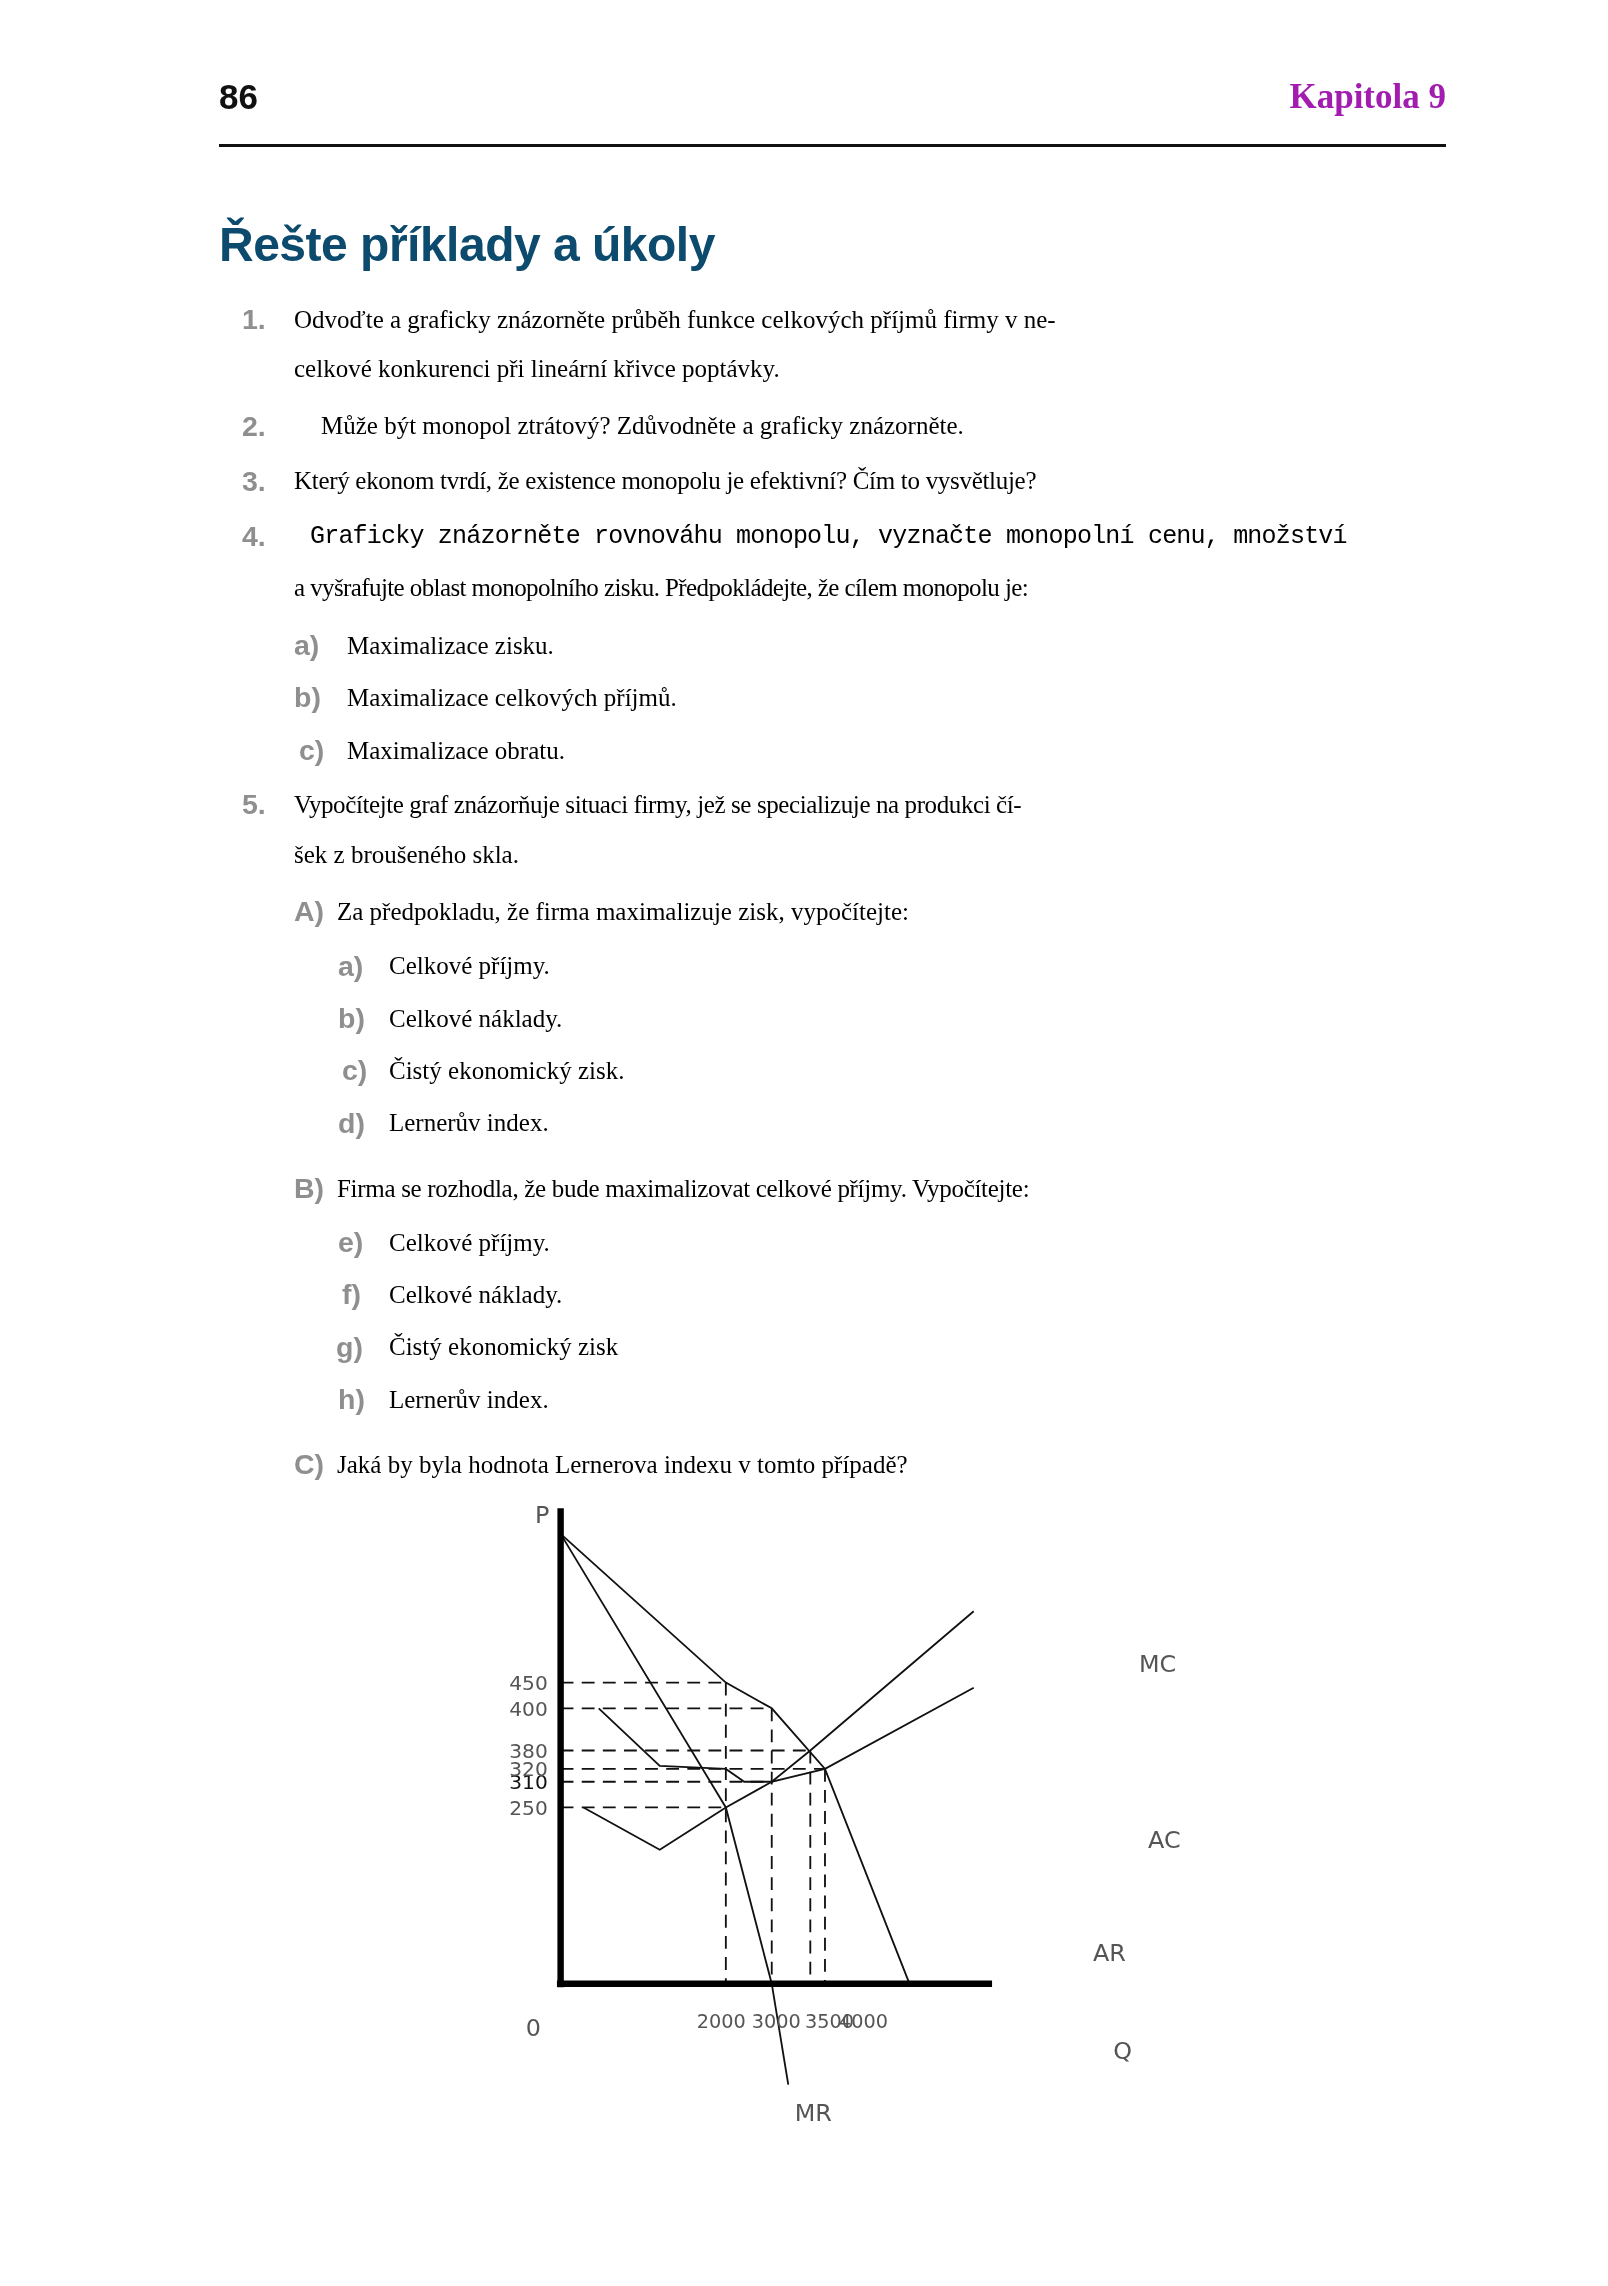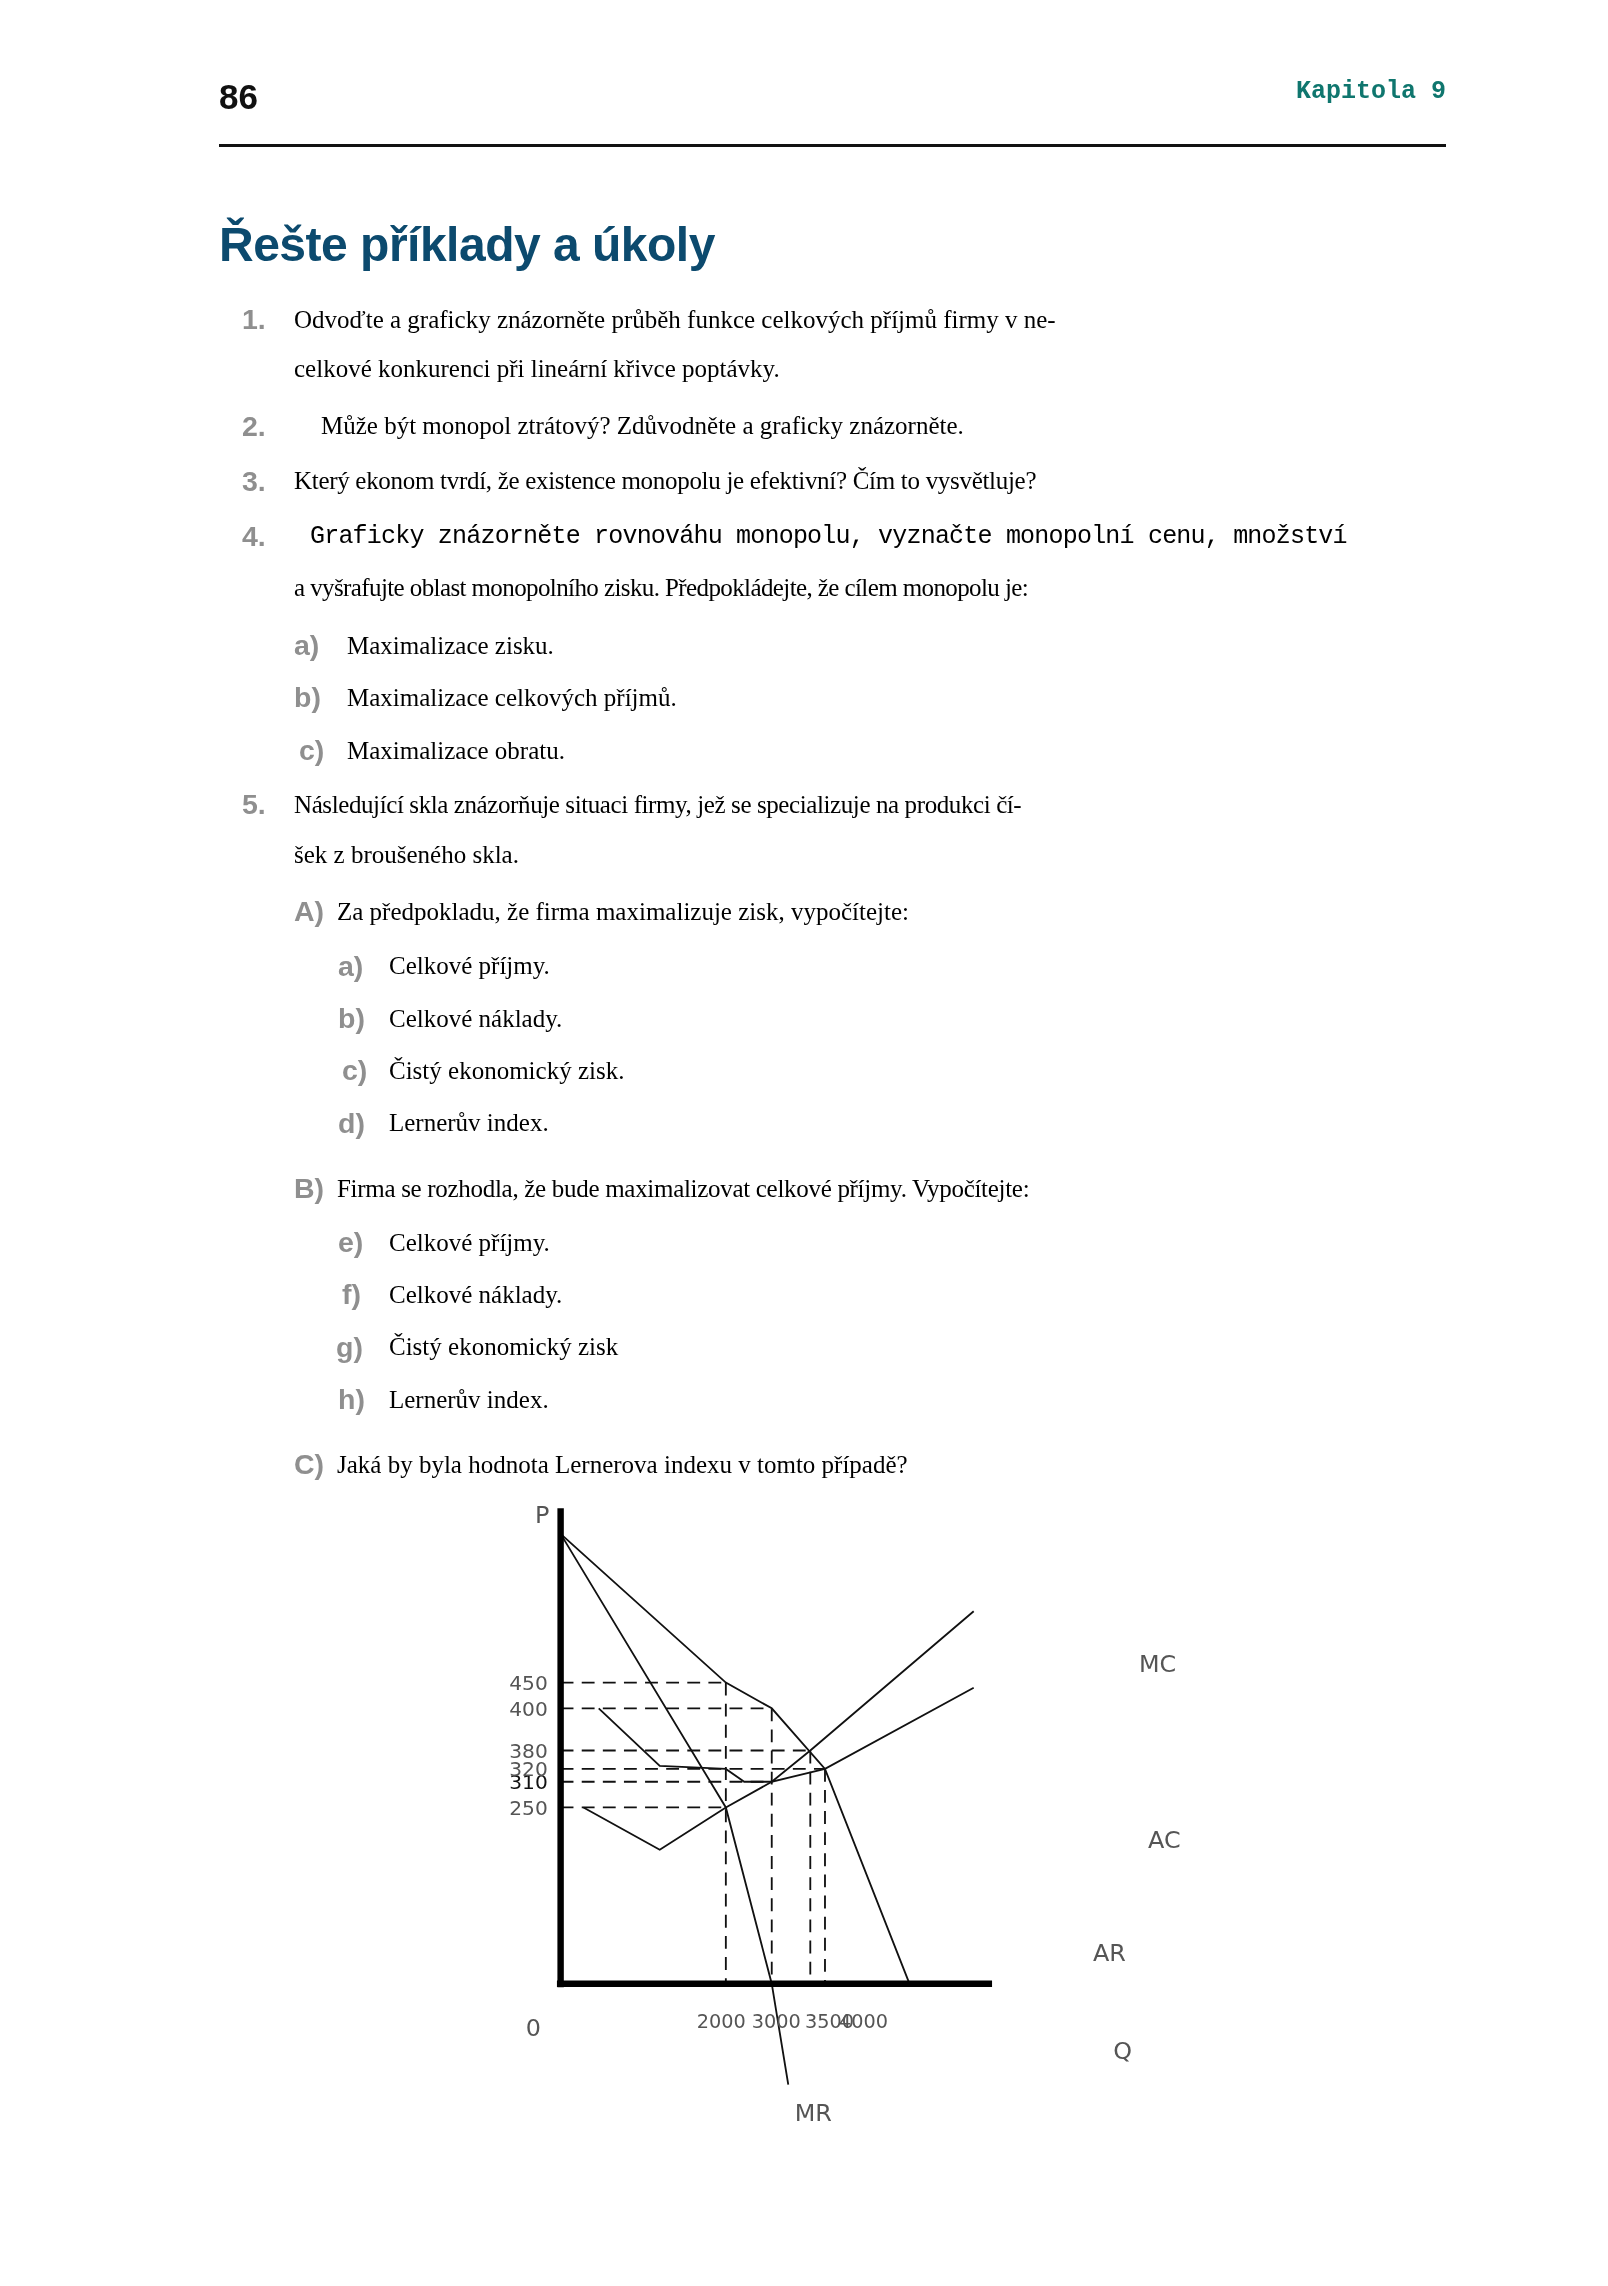--- a/index.html
+++ b/index.html
@@ -1,18 +1,18 @@
 <!DOCTYPE html>
 <html style="font-size:14.7px"><head>
 <meta charset="utf-8">
 <style>
   html, body { margin:0; padding:0; background:#ffffff; }
   body { width:1609px; height:2287px; position:relative; overflow:hidden; font-family:"Liberation Serif", serif; color:#111; }
   .hdr-num { position:absolute; left:219px; top:77px; font-family:"Liberation Sans", sans-serif; font-weight:bold; font-size:35px; color:#111; }
-  .hdr-chap { position:absolute; right:163px; top:77px; font-family:Liberation Mono, monospace; font-weight:bold; font-size:25px; color:#0f766e; }
+  .hdr-chap { position:absolute; right:163px; top:77px; font-family:Liberation Serif, serif; font-weight:bold; font-size:35px; color:#a21caf; }
   .hdr-rule { position:absolute; left:219px; top:144px; width:1227px; height:2.8px; background:#111; }
   .title { position:absolute; left:219px; top:217px; font-family:"Liberation Sans", sans-serif; font-weight:bold; font-size:48px; color:#0c4a6e; letter-spacing:-0.5px; }
   .blk { position:absolute; font-size:25px; line-height:51px; color:#000000; }
   .num { position:absolute; font-family:"Liberation Sans", sans-serif; font-weight:bold; color:#8f8f8f; font-size:28.5px; }
   .txt { position:absolute; white-space:nowrap; }
   svg text { font-family:"DejaVu Sans", sans-serif; }
 </style>
 </head>
 <body>
 
@@ -46,21 +46,21 @@
   <span class="num" style="left:294px;top:629px;">a)</span>
   <span class="txt blk" style="left:347px;top:620px;">Maximalizace zisku.</span>
   <span class="num" style="left:294px;top:681px;">b)</span>
   <span class="txt blk" style="left:347px;top:672px;">Maximalizace celkových příjmů.</span>
   <span class="num" style="left:299px;top:734px;">c)</span>
   <span class="txt blk" style="left:347px;top:725px;">Maximalizace obratu.</span>
 </div>
 
 <div>
   <span class="num" style="left:242px;top:788px;">5.</span>
-  <span class="txt blk" style="left:294px;top:779px;letter-spacing:-0.4px;">Následující skla znázorňuje situaci firmy, jež se specializuje na produkci čí-</span>
+  <span class="txt blk" style="left:294px;top:779px;letter-spacing:-0.4px;">Vypočítejte graf znázorňuje situaci firmy, jež se specializuje na produkci čí-</span>
   <span class="txt blk" style="left:294px;top:829px;">šek z broušeného skla.</span>
 
   <span class="num" style="left:294px;top:895px;">A)</span>
   <span class="txt blk" style="left:337px;top:886px;">Za předpokladu, že firma maximalizuje zisk, vypočítejte:</span>
 
   <span class="num" style="left:338px;top:950px;">a)</span>
   <span class="txt blk" style="left:389px;top:940px;">Celkové příjmy.</span>
   <span class="num" style="left:338px;top:1002px;">b)</span>
   <span class="txt blk" style="left:389px;top:993px;">Celkové náklady.</span>
   <span class="num" style="left:342px;top:1054px;">c)</span>

